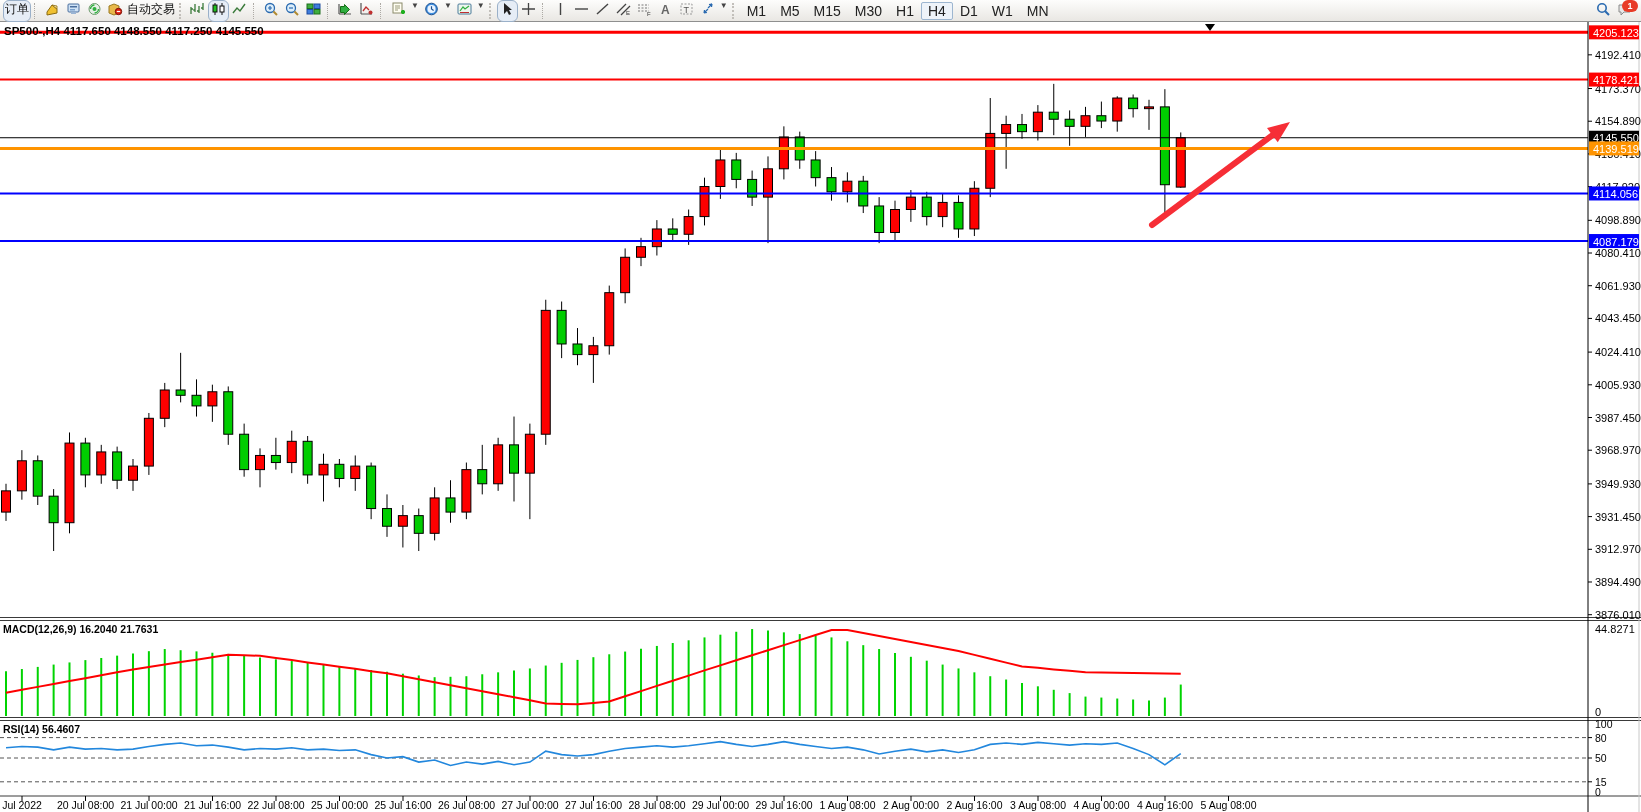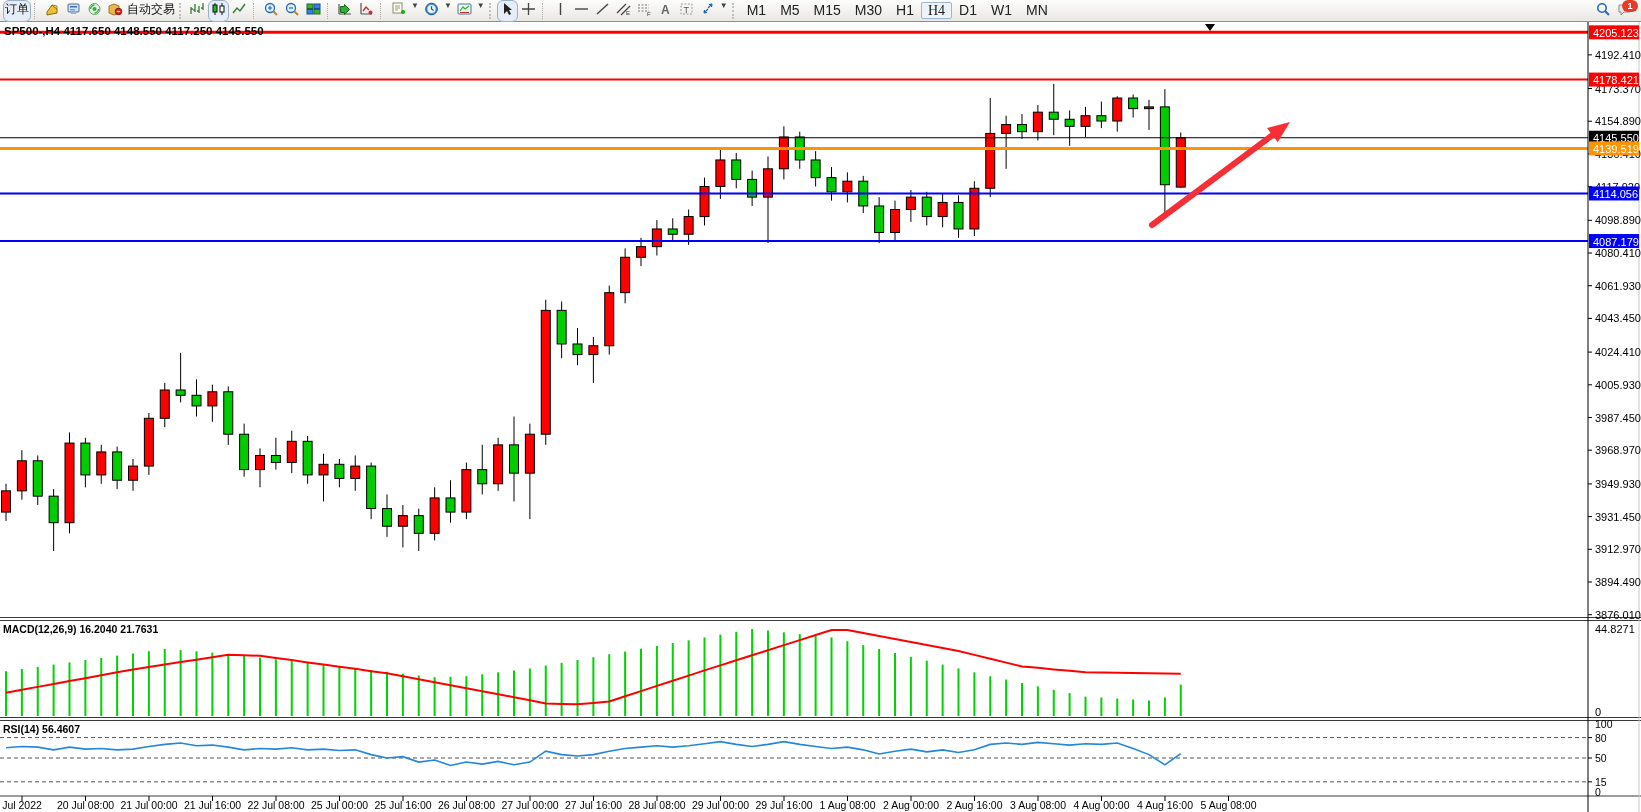--- a/index.html
+++ b/index.html
@@ -8,21 +8,21 @@
   .toolbar{position:absolute;top:0;left:0;width:1641px;height:22px;
     background:linear-gradient(#fdfdfc,#e9e7e3);border-bottom:1px solid #8f8f8f;
     display:flex;align-items:center;padding:0 3px;box-sizing:border-box;white-space:nowrap;}
   .tb-btn{height:20px;display:inline-flex;align-items:flex-start;gap:3px;padding:0 1px;
     border:1px solid transparent;border-radius:6px;font-size:12px;color:#111;cursor:default;}
   .tb-btn.pressed{border-color:#9ab0c9;background:#e6edf6;}
   .tb-sep{width:4px;height:16px;border-left:1px dotted #adaaa5;margin:0 3px;}
   .tb-grip{width:4px;height:16px;border-left:2px dotted #c2bfba;margin:0 2px;}
   .tf-btn{font-size:14px;height:18px;line-height:18px;padding:0 6px;color:#222;
     border:1px solid transparent;border-radius:2px;}
-  .tf-btn.active{border-color:#9db6d0;background:#eef3f9;font-family:Liberation Serif, serif;}
+  .tf-btn.active{border-color:#9db6d0;background:#eef3f9;}
   .spacer{flex:1;}
   .icon16{width:17px;height:16px;display:inline-block;}
   .chat-wrap{position:relative;display:inline-block;width:20px;height:18px;}
   .chat-badge{position:absolute;top:-1px;right:-2px;min-width:12px;height:12px;border-radius:7px;
     background:#e83b27;color:#fff;font-size:9px;line-height:12px;text-align:center;padding:0 2px;font-weight:bold;}
   .dd-arrow{font-size:8px;color:#444;margin-left:1px;}
   
   .chart-area{position:absolute;top:22px;left:0;width:1641px;height:790px;background:#fff;}
   svg text{font-family:"Liberation Sans",sans-serif;}
 </style>

